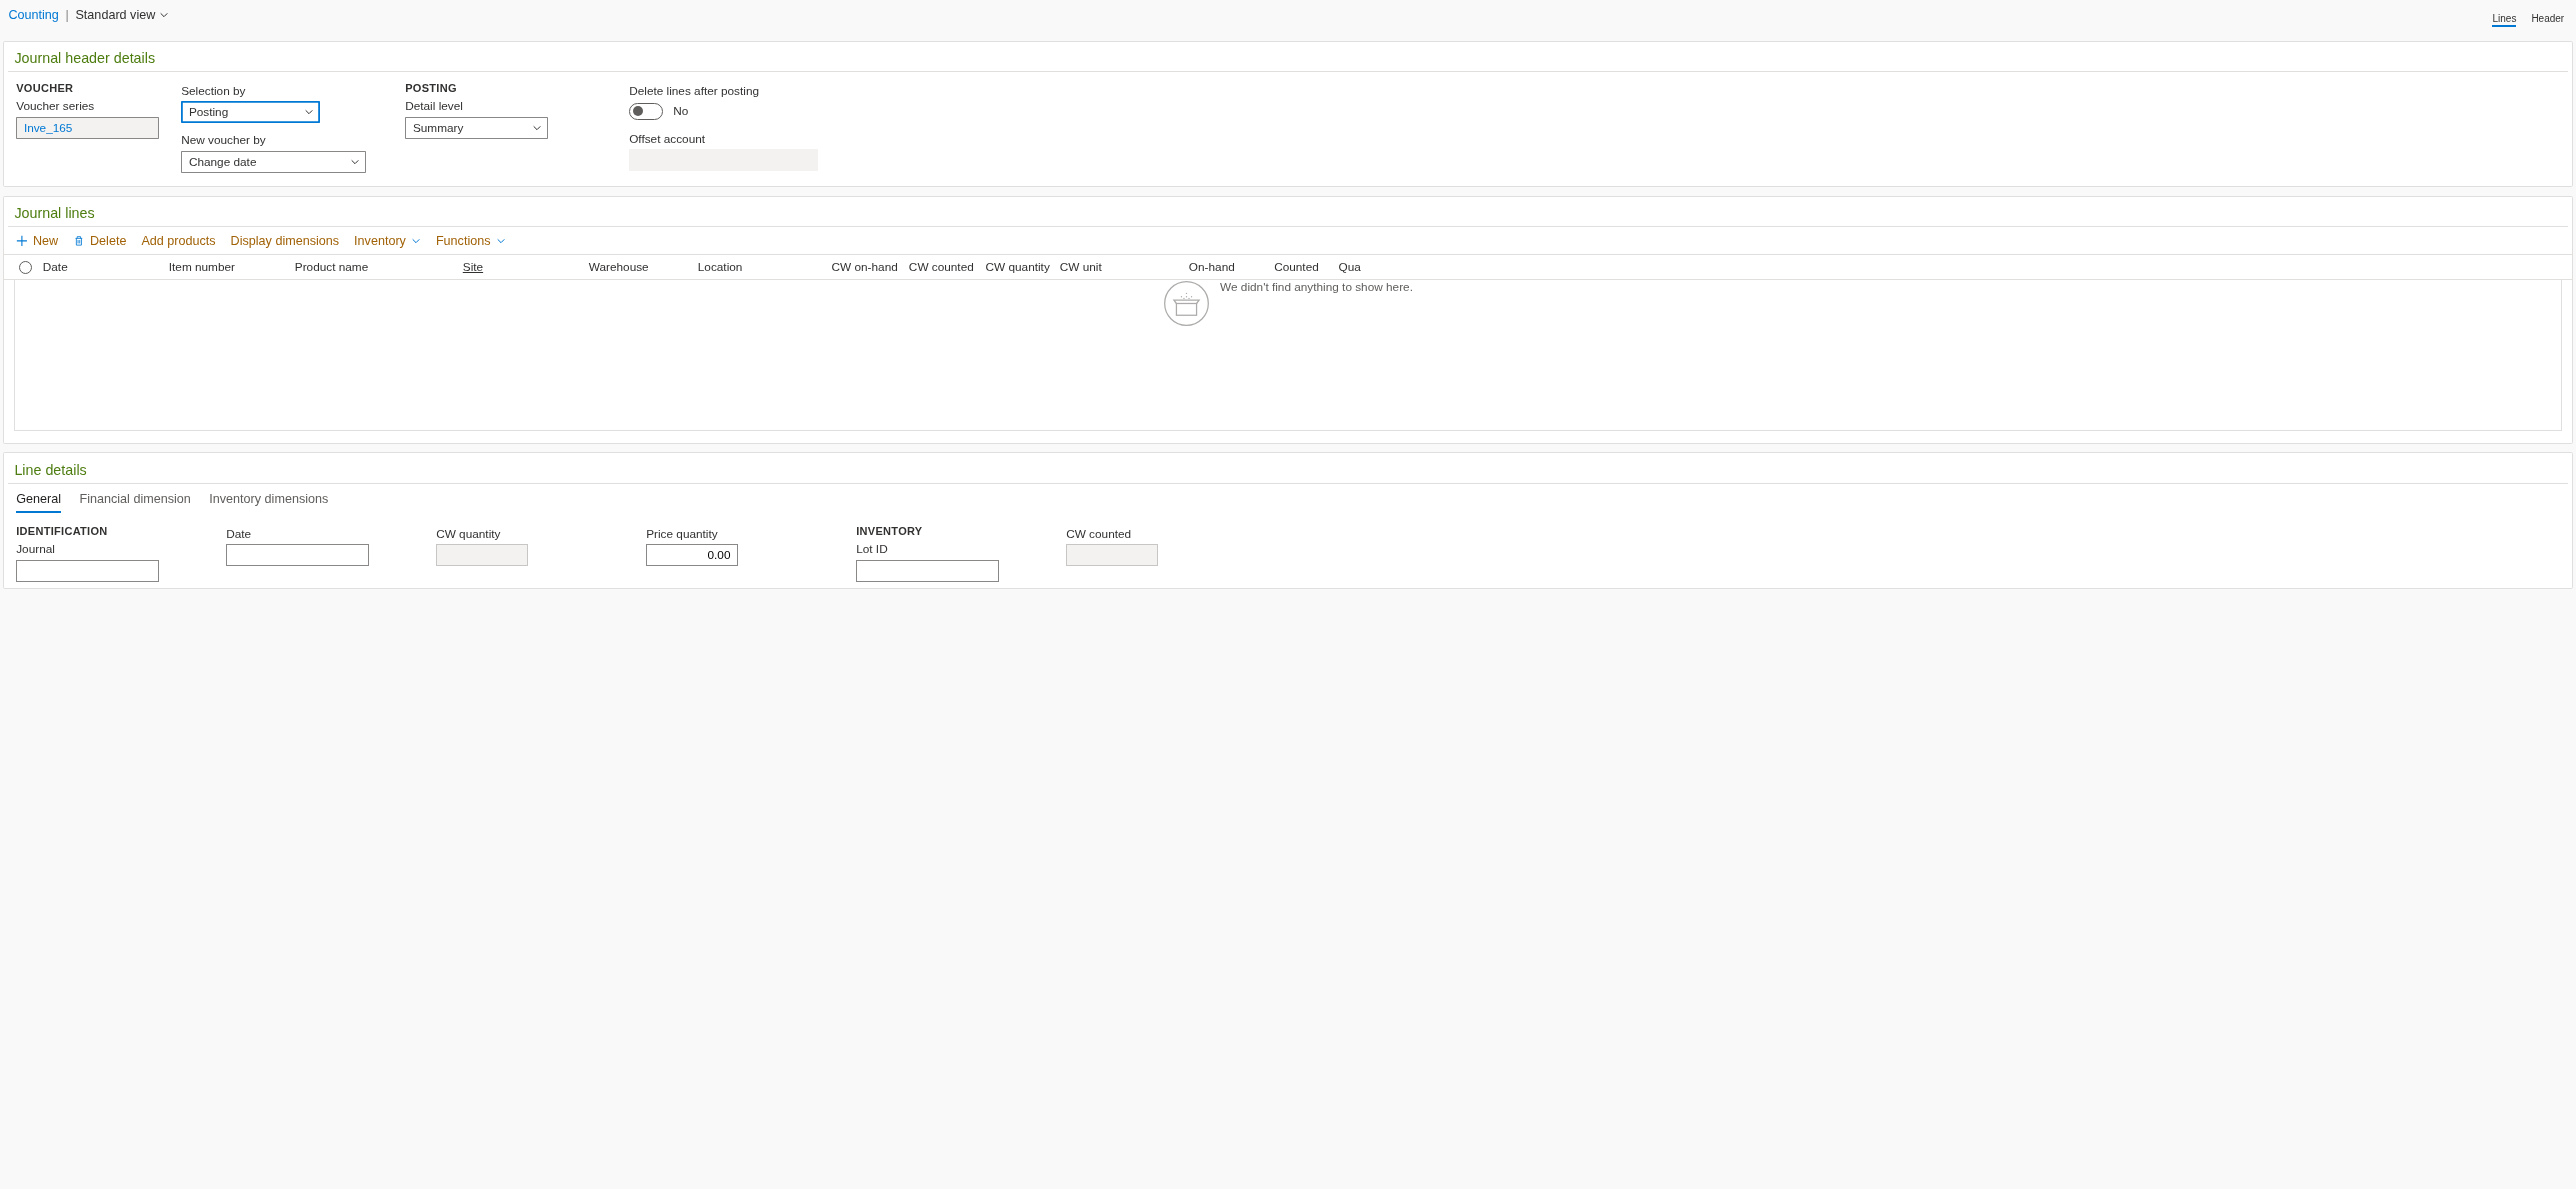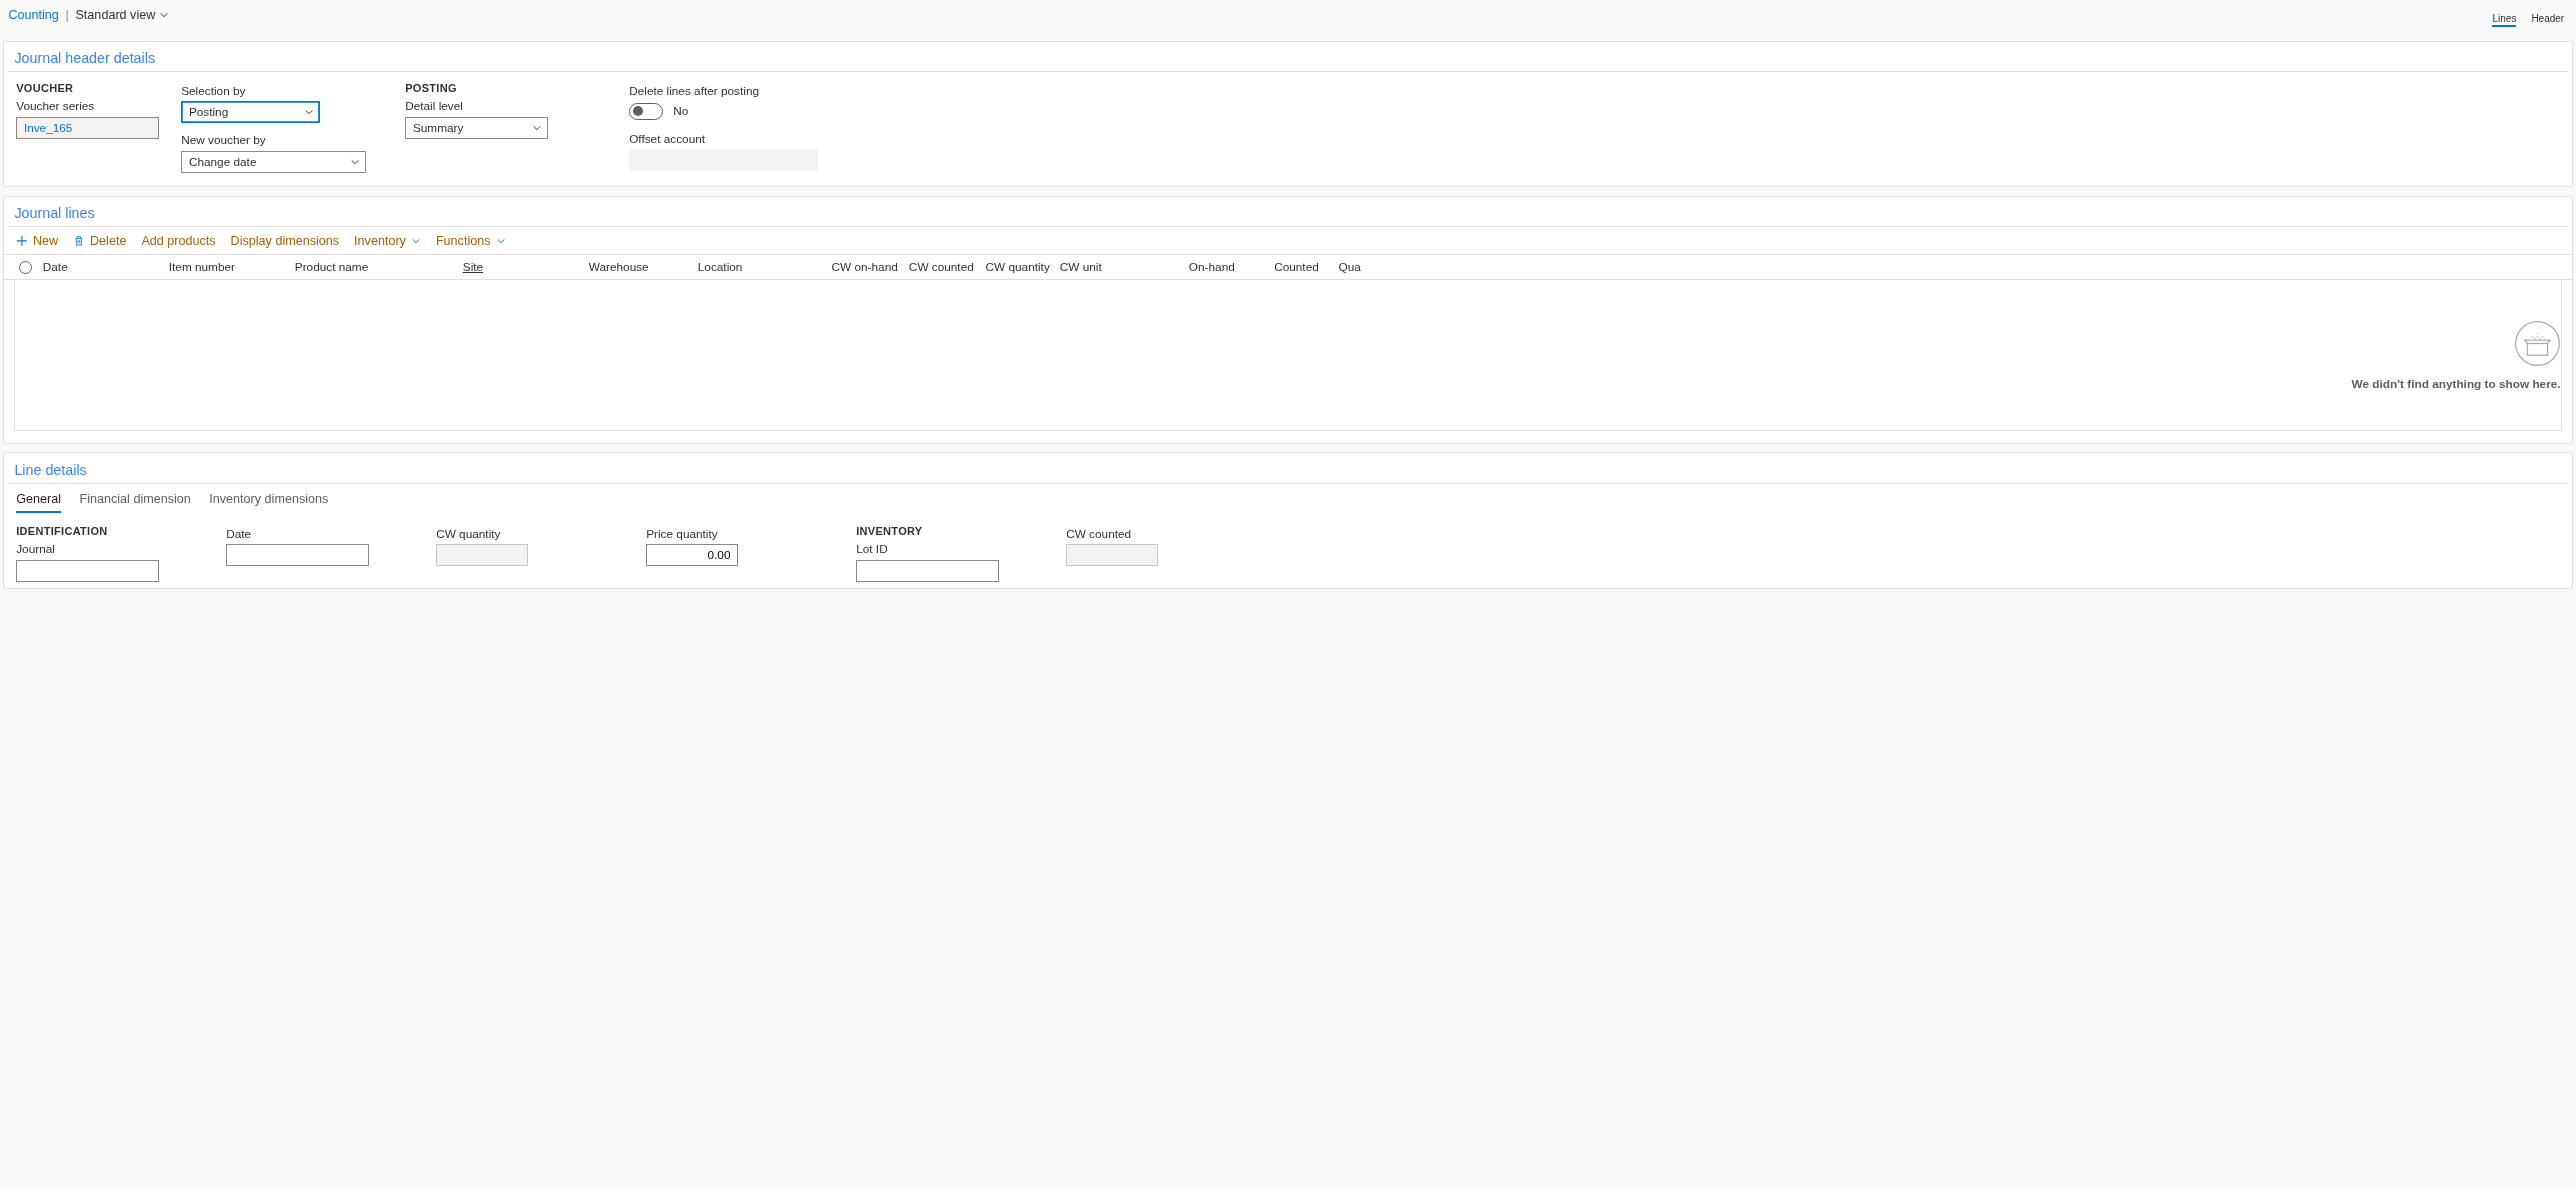--- a/index.html
+++ b/index.html
@@ -39,21 +39,21 @@
   .section-panel {
     background: #fff;
     border: 0.8px solid #e1dfdd;
     border-radius: 1.7px;
     margin: 3.4px 3.4px 8.4px 3.4px;
   }
   .section-title {
     font-size: 14.3px;
     font-weight: 400;
     padding: 8.4px 10px 5px 10px;
-    color: #3b82f6;
+    color: #4d7c0f;
   }
   .section-divider {
     border-top: 0.8px solid #e1dfdd;
     margin: 0 3.4px;
   }
   .section-body { padding: 10px 11.8px 13.4px 11.8px; }
   
   .hdr-grid {
     display: flex;
     gap: 22px;
@@ -171,26 +171,24 @@
   .gcol-onhand { width: 101px; text-align: right; }
   .gcol-counted { width: 84px; text-align: right; }
   .gcol-qty { width: 42px; text-align: right; }
   
   .grid-empty {
     border: 0.8px solid #e1dfdd;
     border-top: none;
     margin: 0 10px 11.8px 10px;
     height: 151px;
     display: flex;
-    flex-direction: column;
-    align-items: flex-end;
+    align-items: flex-start;
     justify-content: center;
     gap: 10px;
     color: #605e5c;
-    font-weight: bold;
   }
   .empty-icon { opacity: 0.7; }
   
   .line-tabs {
     display: flex;
     gap: 18.5px;
     padding: 8.4px 11.8px 0 11.8px;
     font-size: 12.6px;
   }
   .line-tab { cursor: pointer; padding-bottom: 5px; color: #605e5c; }

